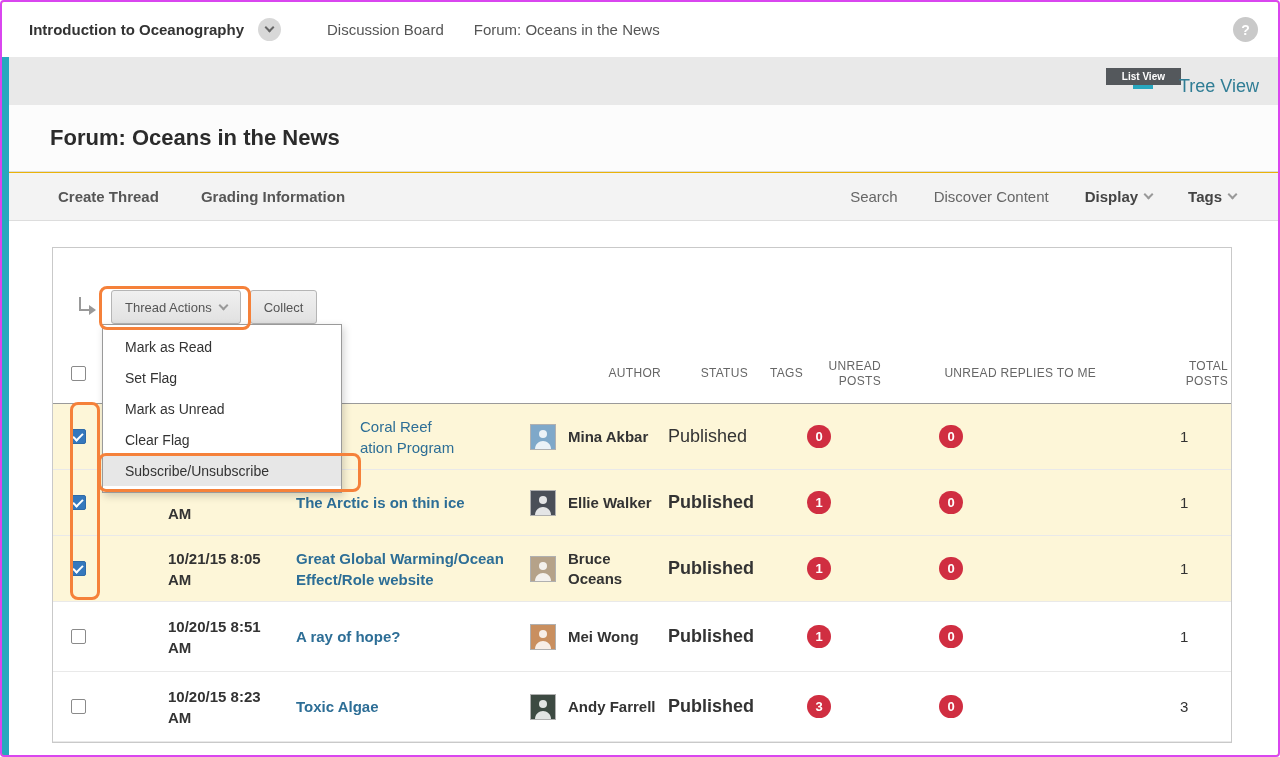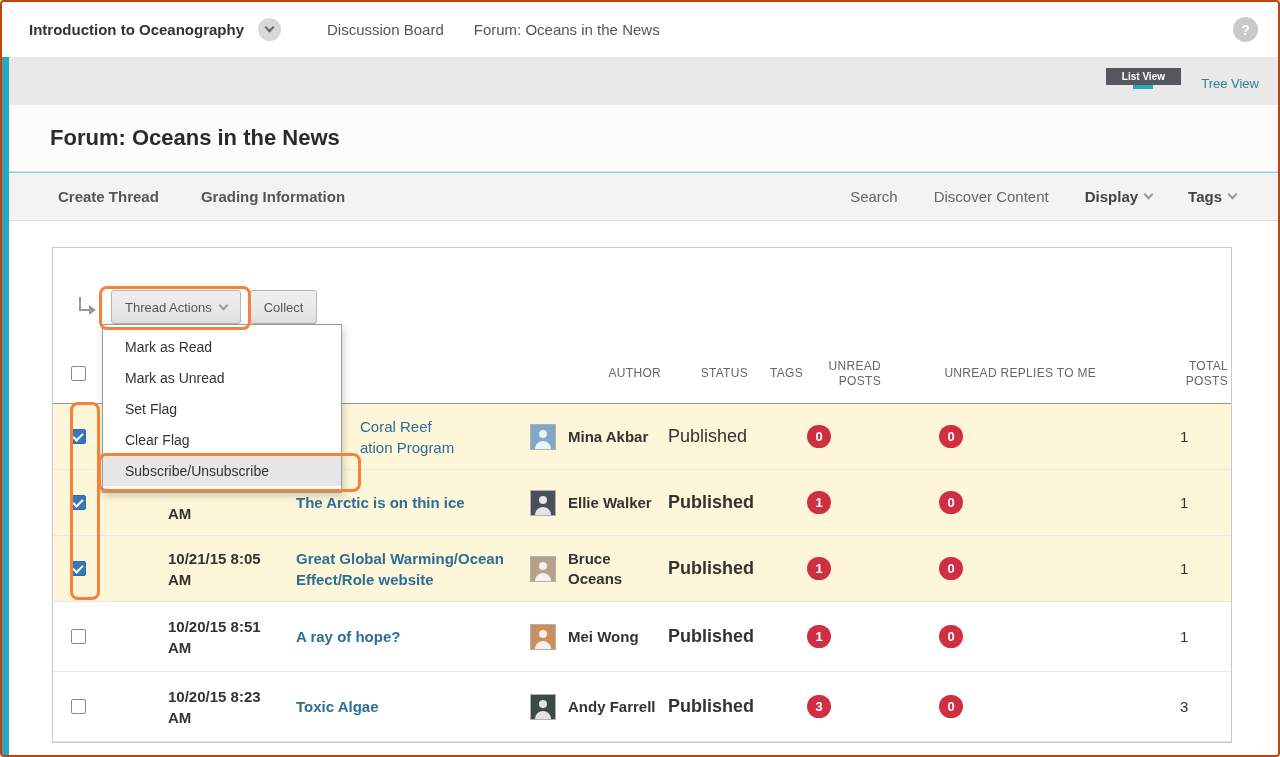--- a/index.html
+++ b/index.html
@@ -1,20 +1,20 @@
 <!DOCTYPE html>
 <html style="--accent-teal: #28a7bf; --link-teal: #2d6e96; --tree-view-teal: #2f7d95; --badge-red: #d02e41; --annotation-orange: #f5813a; --row-highlight: #fdf6d8; --tab-dark: #54585c;"><head>
 <meta charset="utf-8">
 <style>
   * { margin:0; padding:0; box-sizing:border-box; }
   body { font-family:"Liberation Sans", sans-serif; background:#fff; }
 
   .screen{
-    position:relative; width:1280px; height:757px; background:#7dd3fc;
-    border:2px solid #c2410c; border-radius:4px; overflow:hidden;
+    position:relative; width:1280px; height:757px; background:#eab308;
+    border:2px solid #d946ef; border-radius:4px; overflow:hidden;
     font-family:"Liberation Sans", sans-serif;
   }
 
   
   .topbar{height:55px; display:flex; align-items:center; padding:0 20px 0 27px; background:#fff;}
   .course-title{font-size:15px; font-weight:700; color:#333;}
   .circle-btn{width:23px; height:23px; border-radius:50%; background:#d8d8d8;
     display:inline-flex; align-items:center; justify-content:center; margin:0 16px 0 14px; cursor:pointer;}
   .chev{width:7px; height:7px; border-right:2px solid #666; border-bottom:2px solid #666;
     transform:rotate(45deg); margin-top:-4px; display:inline-block;}
@@ -27,21 +27,21 @@
   
   .stripe{position:absolute; left:0; top:55px; bottom:0; width:7px; background:var(--accent-teal,#28a7bf);}
 
   
   .band{position:absolute; left:7px; right:0; top:55px; height:48px; background:#e9e9e9;}
   .tab-active{position:absolute; right:97px; top:11px; height:17px; padding:0 16px;
     background:var(--tab-dark,#54585c); color:#fff; font-size:10px; font-weight:700;
     display:flex; align-items:center; cursor:pointer;text-align:right;}
   .tab-caret{position:absolute; left:50%; bottom:-4px; transform:translateX(-50%);
     width:20px; height:4px; background:var(--accent-teal,#28a7bf);}
-  .tab-link{position:absolute; right:19px; top:19px; font-size:13px;
+  .tab-link{position:absolute; right:19px; top:19px; font-size:18px;
     color:var(--tree-view-teal,#2f7d95); cursor:pointer; text-decoration:none;}
 
   
   .title-area{position:absolute; top:103px; left:7px; right:0; height:67px; background:#fcfcfc;
     border-bottom:1px solid #dcdcdc; display:flex; align-items:center; padding-left:41px;}
   .page-title{font-size:22px; font-weight:600; color:#2b2b2b;}
 
   
   .action-bar{position:absolute; top:171px; left:7px; right:0; height:48px; background:#f3f3f3;
     border-bottom:1px solid #ddd; display:flex; align-items:center; padding:0 42px 0 49px; font-size:15px;}
@@ -321,22 +321,22 @@
         <div class="badge-cell"><span class="badge">3</span></div>
         <div class="badge-cell replies"><span class="badge">0</span></div>
         <div class="total-cell">3</div>
       </div>
 
     </div>
   </div>
 
   <div class="menu">
     <div class="menu-item">Mark as Read</div>
+    <div class="menu-item">Set Flag</div>
     <div class="menu-item">Mark as Unread</div>
-    <div class="menu-item">Set Flag</div>
     <div class="menu-item">Clear Flag</div>
     <div class="menu-item selected">Subscribe/Unsubscribe</div>
   </div>
 
   <div class="ring ring-thread-actions"></div>
   <div class="ring ring-checkboxes"></div>
   <div class="ring ring-subscribe"></div>
 
 </div>
 

